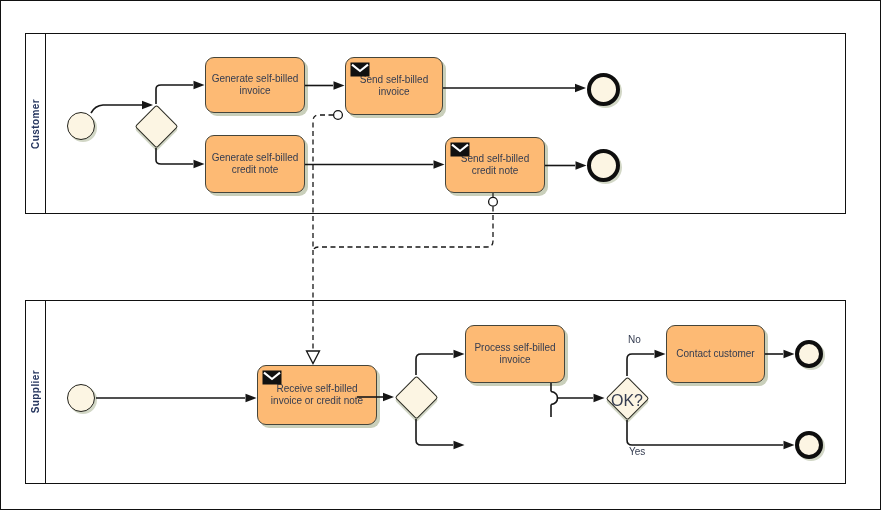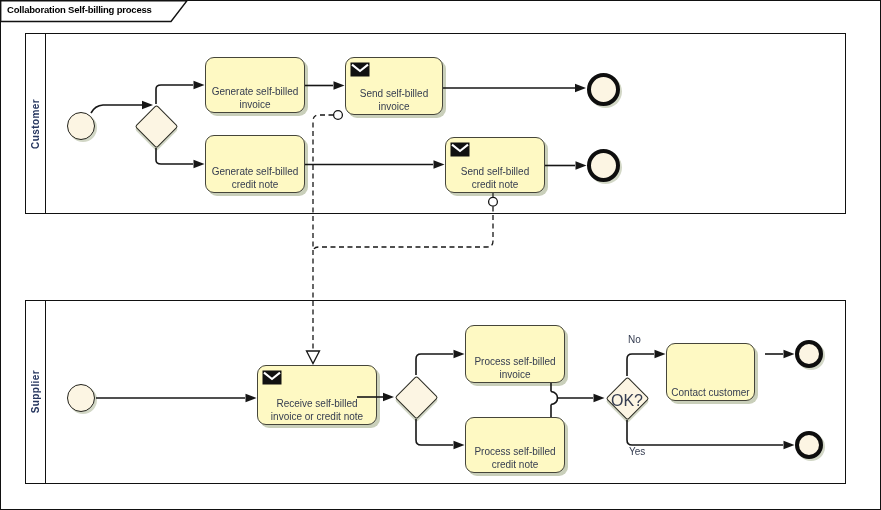--- a/index.html
+++ b/index.html
@@ -7,22 +7,22 @@
          font-family:"Liberation Sans",sans-serif;-webkit-font-smoothing:antialiased;}
   .frame{position:absolute;inset:0;border:1.4px solid #111;box-sizing:border-box;z-index:0;}
   .titletab{position:absolute;left:0;top:0;width:205px;height:24px;z-index:5;}
   .titletext{position:absolute;left:7px;top:4px;font-size:9.5px;font-weight:bold;
              letter-spacing:-0.2px;color:#000;white-space:nowrap;}
   .pool{position:absolute;border:1.5px solid #111;background:#fff;z-index:1;box-sizing:border-box;}
   .lane-strip{position:absolute;left:0;top:0;bottom:0;width:19px;border-right:1.5px solid #111;
               display:flex;align-items:center;justify-content:center;}
   .lane-label{writing-mode:vertical-rl;transform:rotate(180deg);font-weight:bold;font-size:10px;
               color:#25355e;letter-spacing:0.4px;}
-  .task{position:absolute;background:#fef9c3;border:1.5px solid #45453a;border-radius:9px;
-        box-shadow:3px 3px 0 #c9cfba;display:flex;align-items:flex-end;justify-content:center;
+  .task{position:absolute;background:#fdba74;border:1.5px solid #45453a;border-radius:9px;
+        box-shadow:3px 3px 0 #c9cfba;display:flex;align-items:center;justify-content:center;
         text-align:center;font-size:10px;line-height:12.5px;color:#343c50;
         padding:1px 2px;box-sizing:border-box;z-index:2;}
   .msgicon{position:absolute;left:4px;top:4px;width:20px;height:15px;line-height:0;}
   .event{position:absolute;background:#fcf5e3;border-radius:50%;box-sizing:content-box;
          box-shadow:2px 2px 0 #d2d7c6;z-index:2;}
   .event.start{width:26px;height:26px;border:1.6px solid #23231d;}
   .event.end{width:25px;height:25px;border:4px solid #0e0e0e;}
   .event.end.sm{width:20px;height:20px;}
   .gateway{position:absolute;width:31px;height:31px;background:#fcf5e3;border:1.6px solid #2b2b22;
            border-radius:2.5px;transform:rotate(45deg);box-shadow:2px 2px 0 #d2d7c6;
@@ -36,26 +36,20 @@
   .wires .anchor{fill:#fff;stroke:#161616;stroke-width:1.3;}
   .wires .open-ah{fill:#fff;stroke:#161616;stroke-width:1.3;}
 </style>
 </head>
 <body>
 
 <div class="stage">
 
   <div class="frame"></div>
 
-  <div class="titletab">
-    <svg width="205" height="24">
-      <path d="M0.7,0.7 L187,0.7 L171,21.5 L0.7,21.5 Z" fill="#ffffff" stroke="#111" stroke-width="1.4"></path>
-    </svg>
-    <span class="titletext">Collaboration Self-billing process</span>
-  </div>
 
   <div class="pool" style="left:25px;top:33px;width:821px;height:181px;">
     <div class="lane-strip">
       <span class="lane-label">Customer</span>
     </div>
   </div>
   <div class="pool" style="left:25px;top:300px;width:821px;height:184px;">
     <div class="lane-strip">
       <span class="lane-label">Supplier</span>
     </div>
@@ -107,28 +101,25 @@
     </span>
     <span>Receive self-billed invoice or credit note</span>
   </div>
 
   <div class="gateway" style="left:400.5px;top:381.5px;"></div>
 
   <div class="task" style="left:465px;top:325px;width:100px;height:58px;">
     <span>Process self-billed invoice</span>
   </div>
 
-  <div class="task" style="left:465px;top:417px;width:100px;height:56px;">
-    <span>Process self-billed credit note</span>
-  </div>
 
   <div class="gateway" style="left:611.5px;top:382.5px;"></div>
   <span class="gw-label" style="left:609px;top:392px;width:36px;">OK?</span>
 
-  <div class="task" style="left:666px;top:343px;width:89px;height:58px;">
+  <div class="task" style="left:666px;top:325px;width:99px;height:58px;">
     <span>Contact customer</span>
   </div>
 
   <div class="event end sm" style="left:795px;top:340px;"></div>
   <div class="event end sm" style="left:795px;top:431px;"></div>
 
   <span class="edge-label" style="left:605px;top:334px;">No</span>
   <span class="edge-label" style="left:606px;top:446px;">Yes</span>
 
   <svg class="wires" width="881" height="510">

